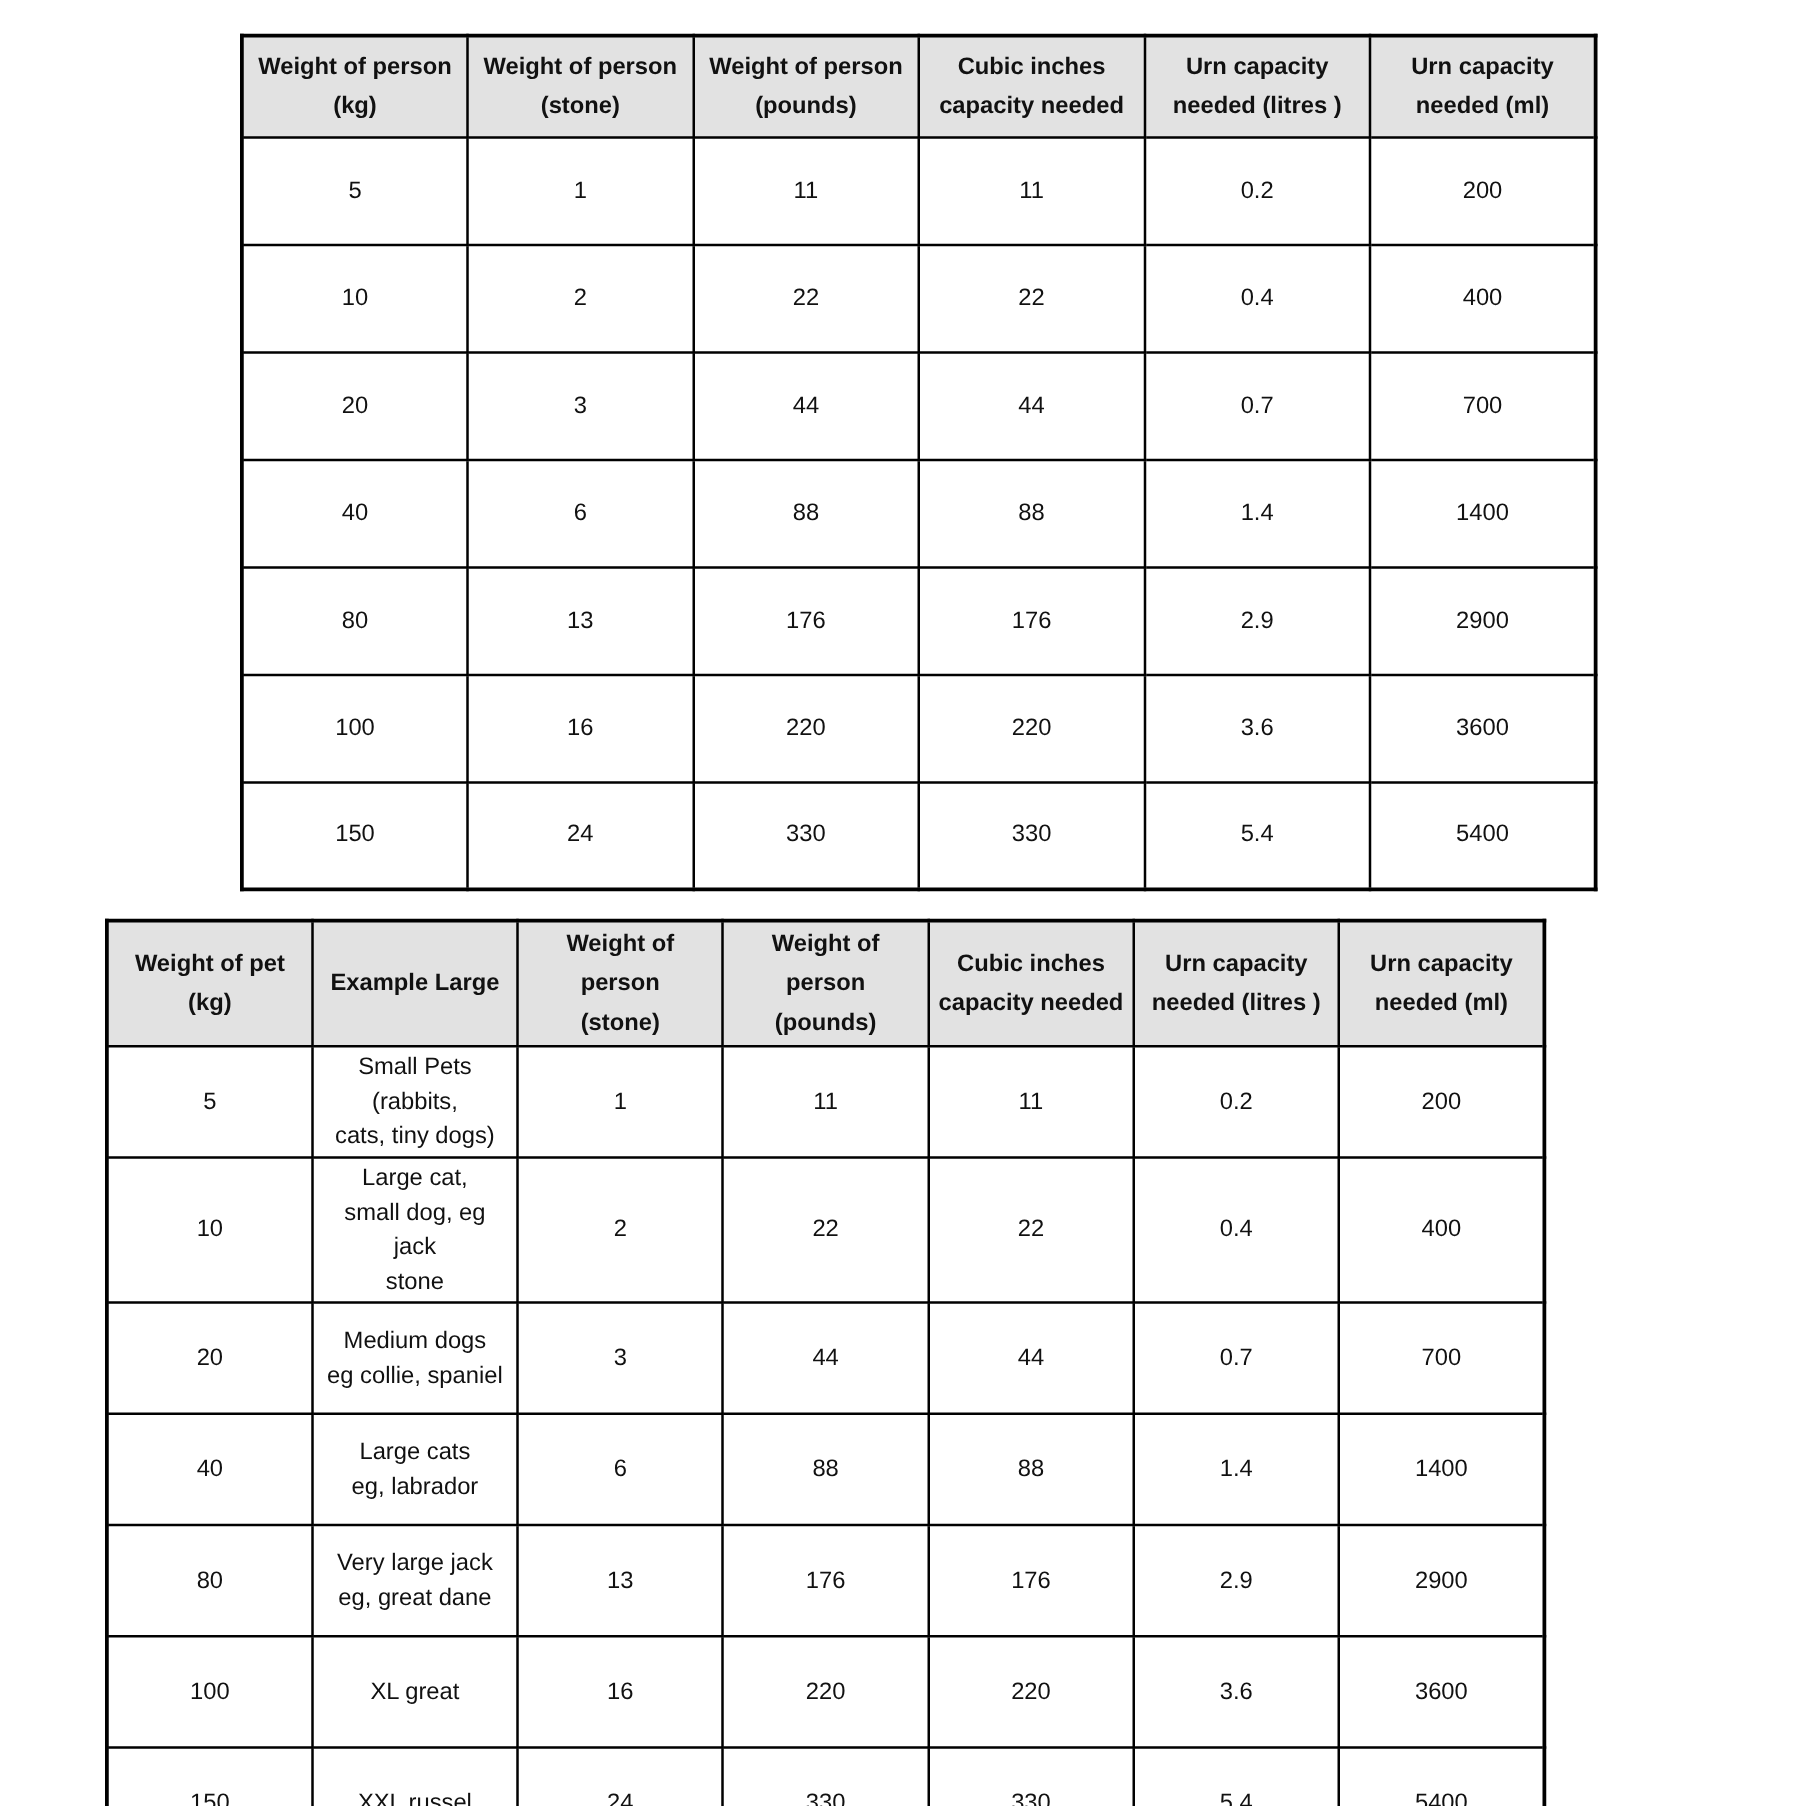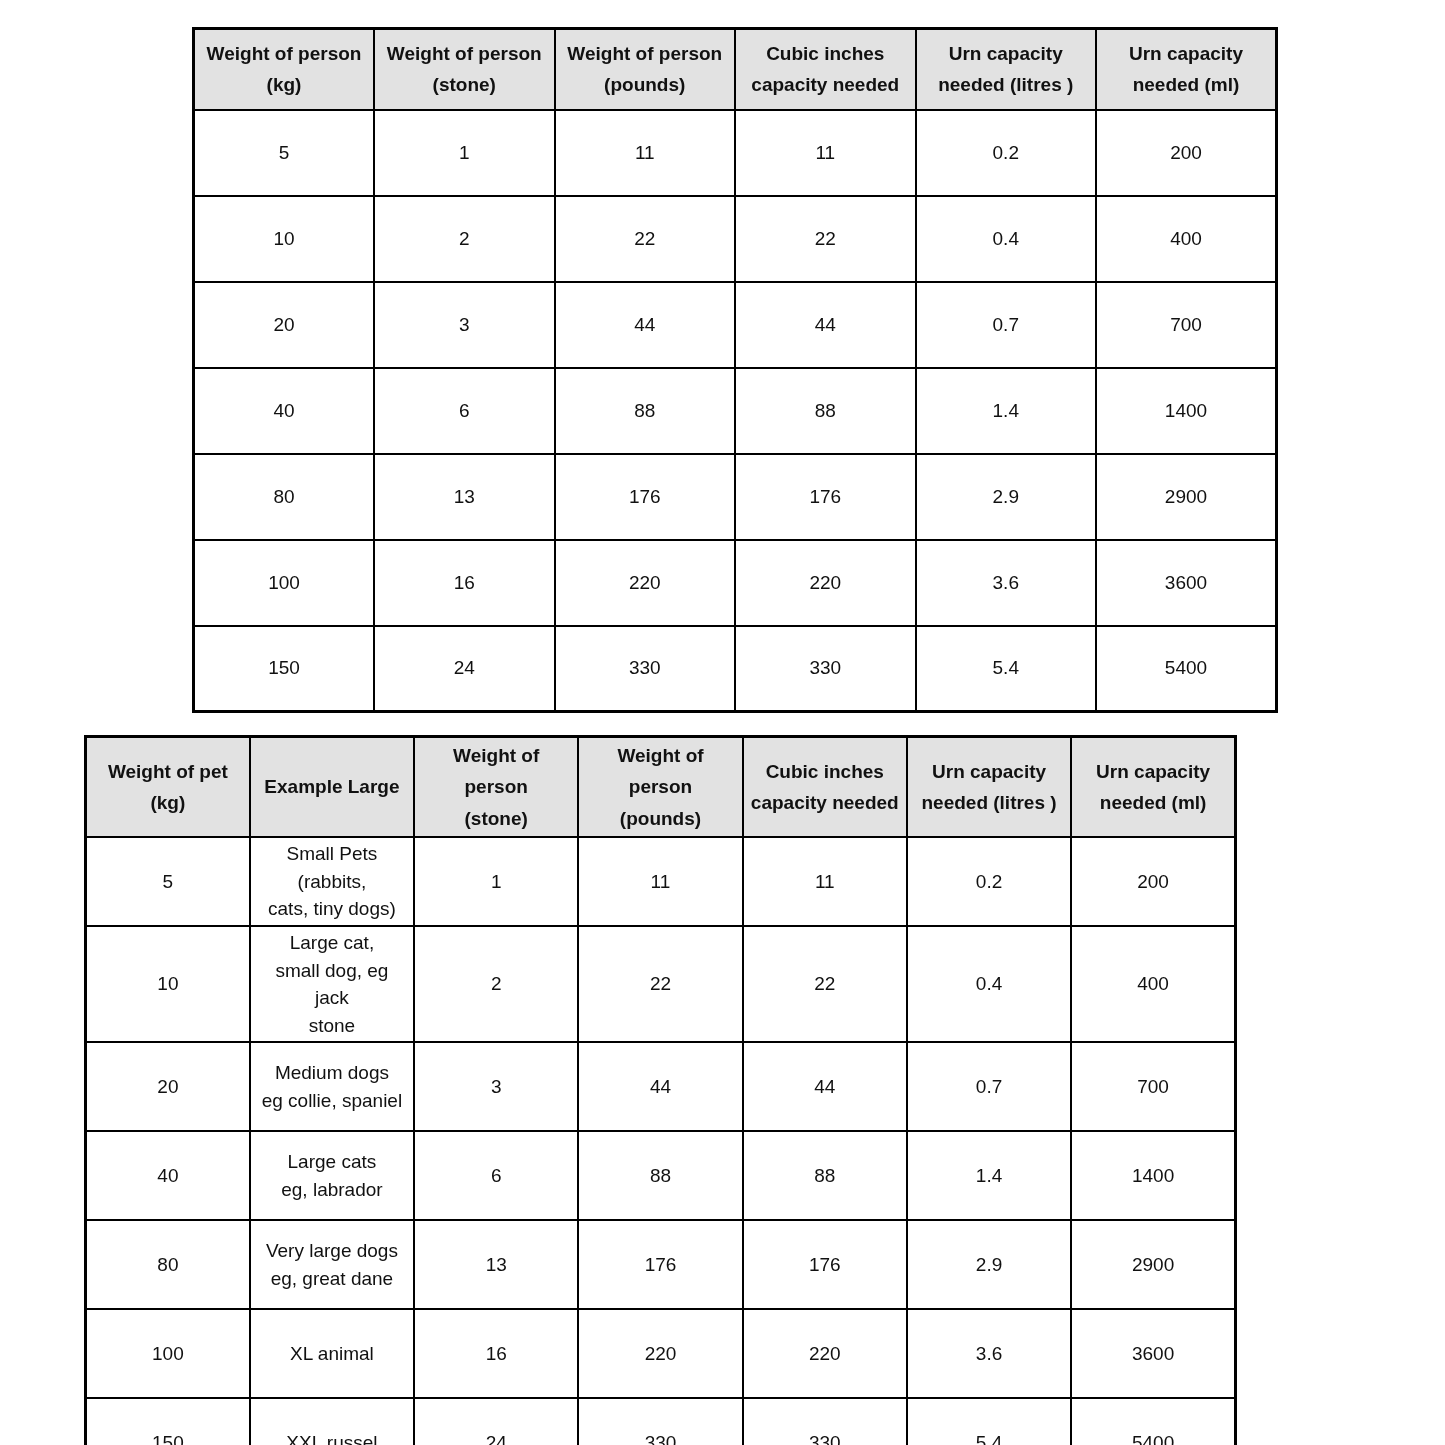--- a/index.html
+++ b/index.html
@@ -206,31 +206,31 @@
             <td>Large cats
 eg, labrador</td>
             <td>6</td>
             <td>88</td>
             <td>88</td>
             <td>1.4</td>
             <td>1400</td>
           </tr>
           <tr>
             <td>80</td>
-            <td>Very large dogs
+            <td>Very large jack
 eg, great dane</td>
             <td>13</td>
             <td>176</td>
             <td>176</td>
             <td>2.9</td>
             <td>2900</td>
           </tr>
           <tr>
             <td>100</td>
-            <td>XL animal</td>
+            <td>XL great</td>
             <td>16</td>
             <td>220</td>
             <td>220</td>
             <td>3.6</td>
             <td>3600</td>
           </tr>
           <tr>
             <td>150</td>
             <td>XXL russel</td>
             <td>24</td>

